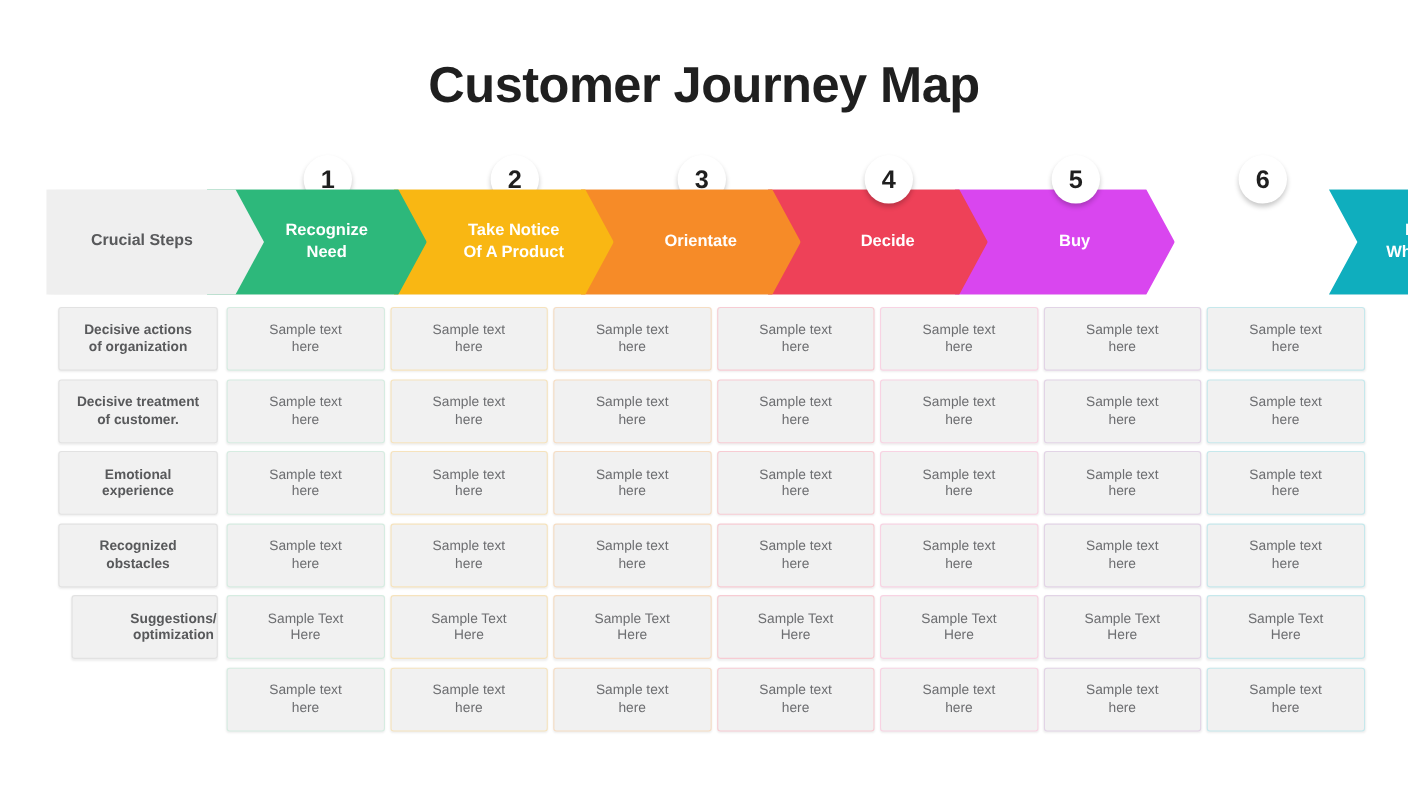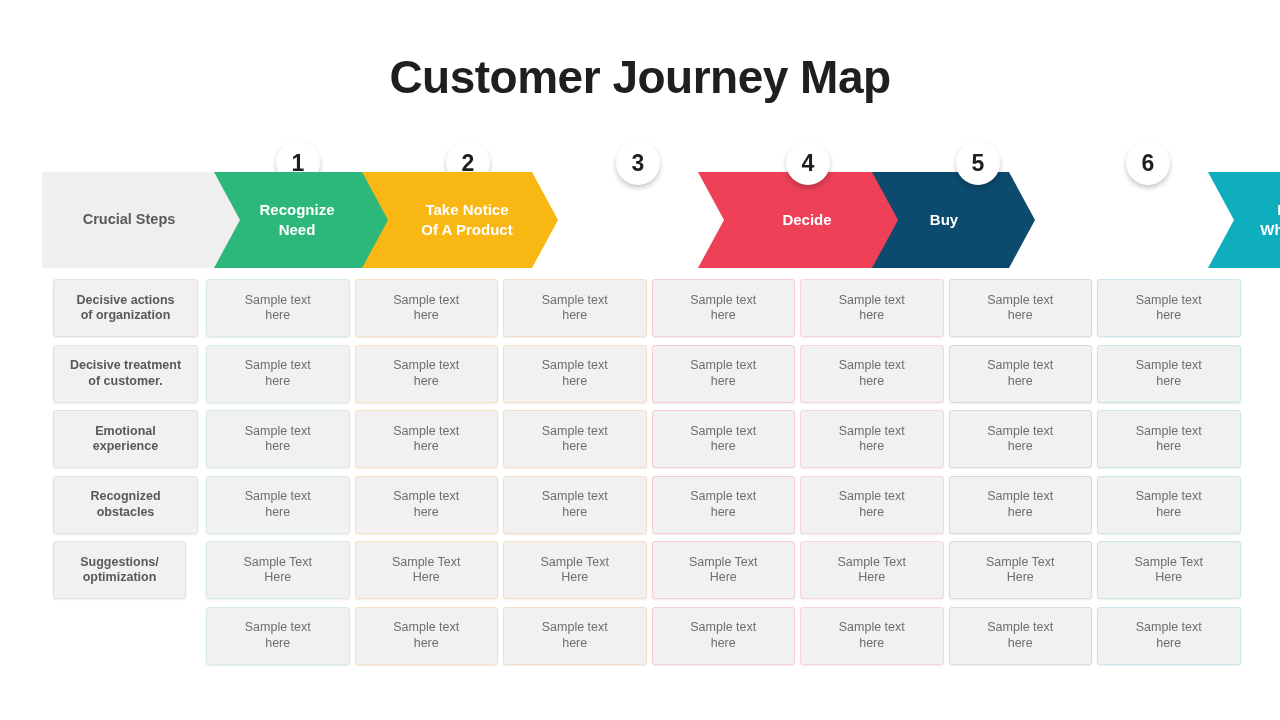--- a/index.html
+++ b/index.html
@@ -160,32 +160,37 @@
       </div>
       <div class="chev mid" style="left: 316px; width: 200px; background: rgb(249, 183, 19); z-index: 8;">
         <span class="chev-label">
           <span style="display: block;">Take Notice</span>
           <span style="display: block;">Of A Product</span>
         </span>
       </div>
       <div class="badge" style="left: 404px; top: -31px;">
         <span>2</span>
       </div>
+      <div class="chev mid" style="left: 486px; width: 200px; background: rgb(246, 139, 40); z-index: 7;">
+        <span class="chev-label">
+          <span style="display: block;">Orientate</span>
+        </span>
+      </div>
       <div class="badge" style="left: 574px; top: -31px;">
         <span>3</span>
       </div>
       <div class="chev mid" style="left: 656px; width: 200px; background: rgb(238, 65, 88); z-index: 6;">
         <span class="chev-label">
           <span style="display: block;">Decide</span>
         </span>
       </div>
       <div class="badge" style="left: 744px; top: -31px;">
         <span>4</span>
       </div>
-      <div class="chev mid" style="left: 793px; width: 200px; background: #0c4a6e; z-index: 5;">
+      <div class="chev mid" style="left: 826px; width: 200px; background: #d946ef; z-index: 5;">
         <span class="chev-label">
           <span style="display: block;">Buy</span>
         </span>
       </div>
       <div class="badge" style="left: 914px; top: -31px;">
         <span>5</span>
       </div>
       <div class="badge" style="left: 1084px; top: -31px;">
         <span>6</span>
       </div>
@@ -392,21 +397,21 @@
           </span>
         </div>
         <div class="cell" style="left: 1044px; width: 143.5px; border-color: rgb(198, 232, 236);">
           <span class="cell-text">
             <span style="display: block;">Sample text</span>
             <span style="display: block;">here</span>
           </span>
         </div>
       </div>
       <div class="grid-row">
-        <div class="cell rowlabel" style="left: 0px; width: 133px;">
+        <div class="cell rowlabel" style="left: 12px; width: 133px; justify-content: flex-end;">
           <span class="cell-text">
             <span style="display: block;">Suggestions/</span>
             <span style="display: block;">optimization</span>
           </span>
         </div>
         <div class="cell" style="left: 153px; width: 143.5px; border-color: rgb(214, 236, 225);">
           <span class="cell-text">
             <span style="display: block;">Sample Text</span>
             <span style="display: block;">Here</span>
           </span>

